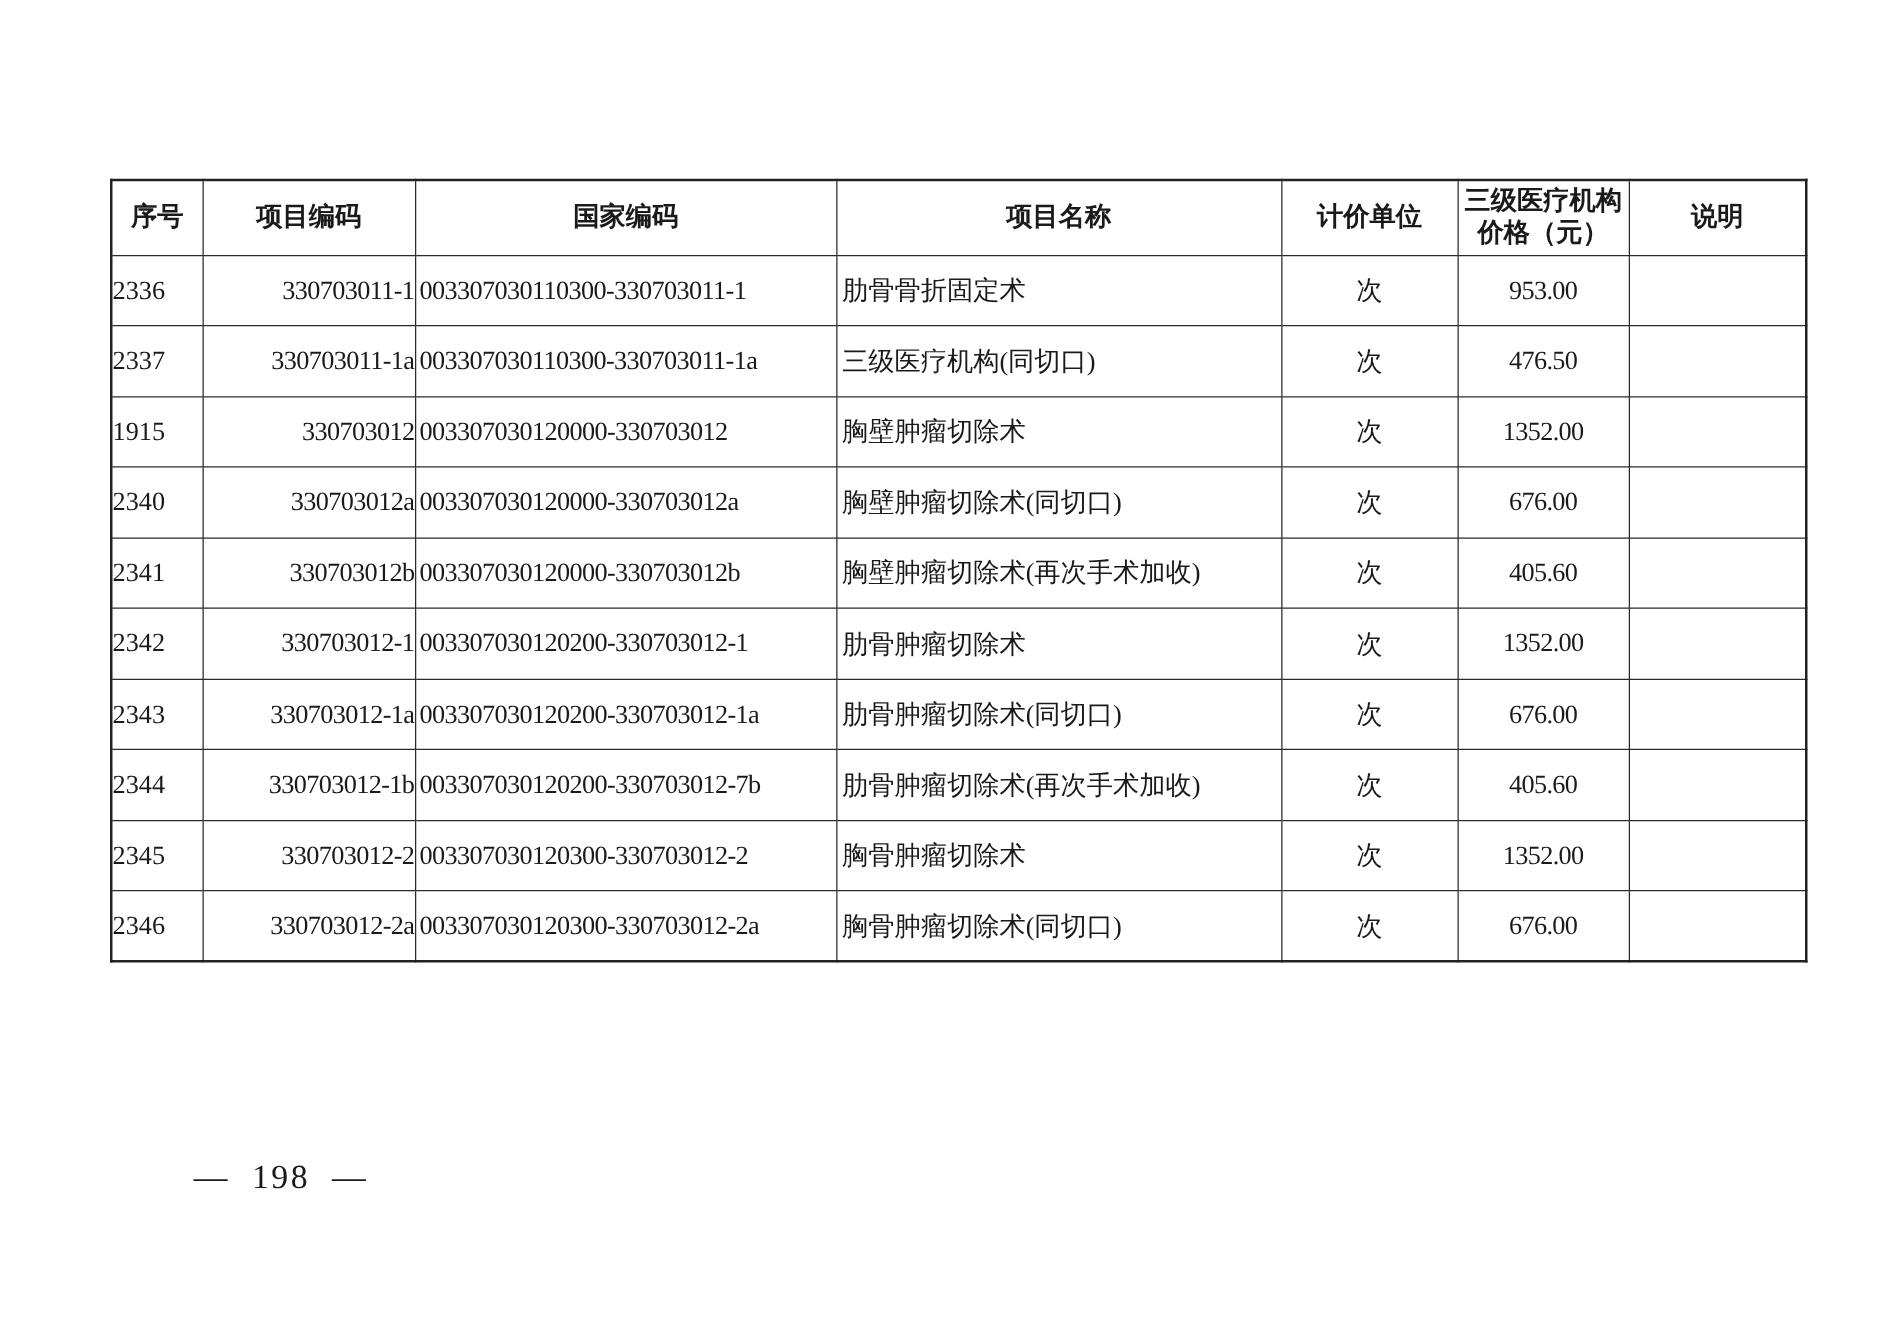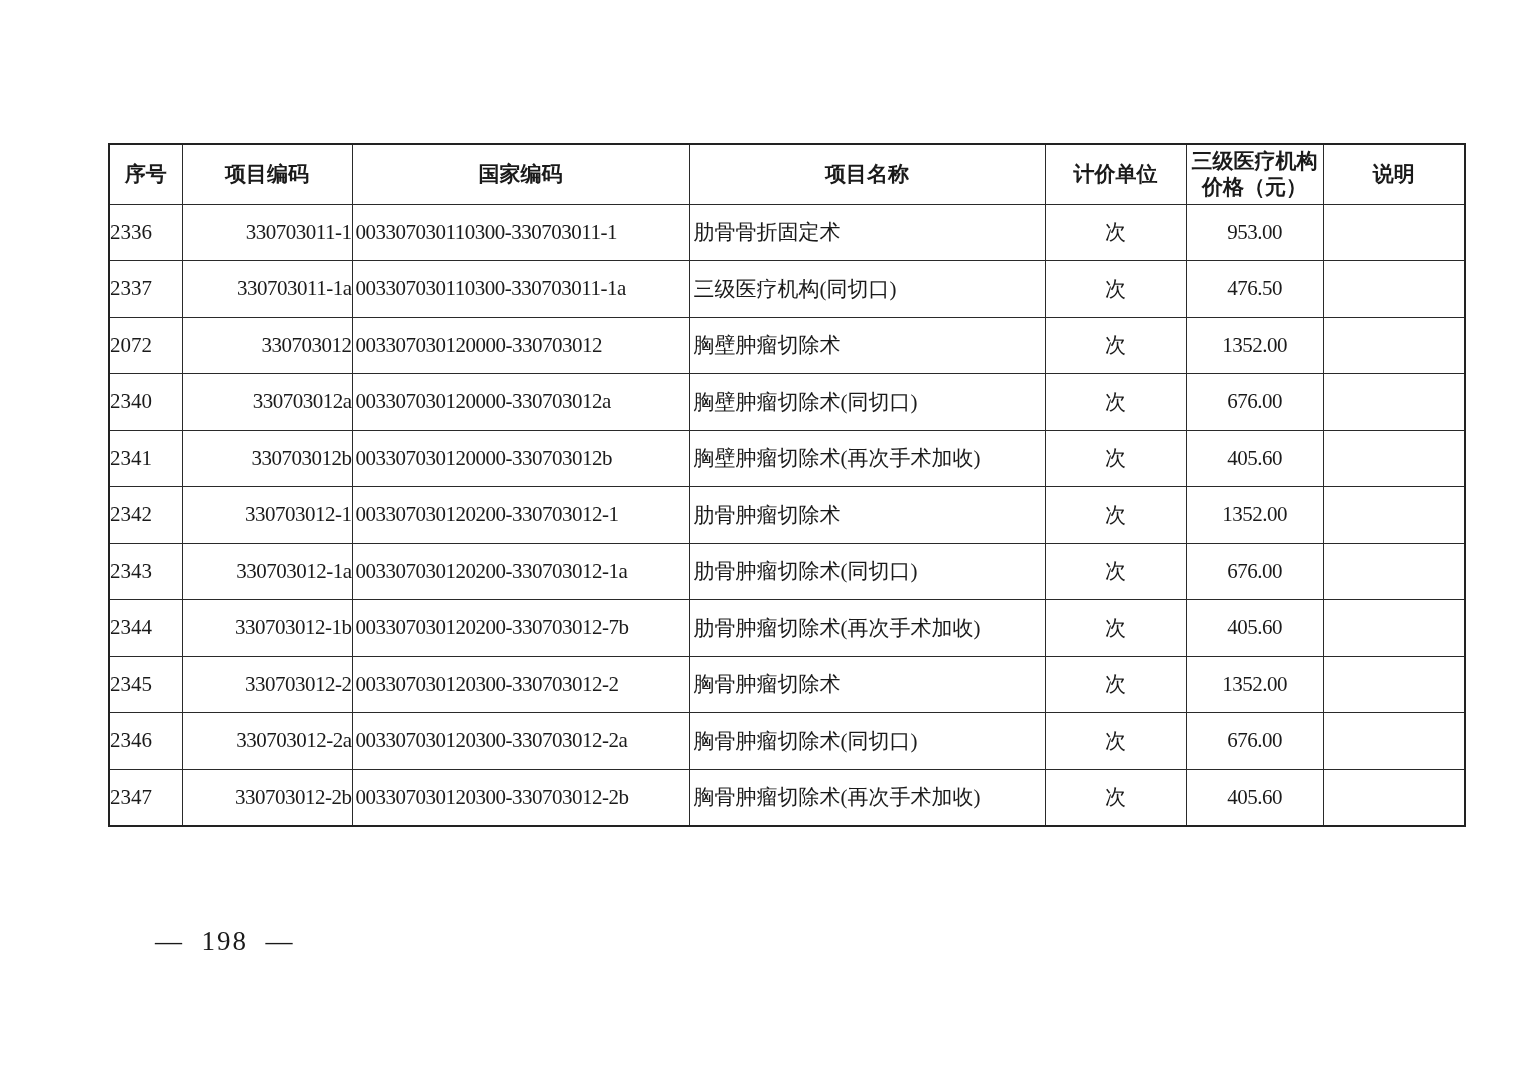--- a/index.html
+++ b/index.html
@@ -18,21 +18,20 @@
     background: #ffffff;
   }
   table.price-table {
     position: absolute;
     left: 88px;
     top: 143px;
     width: 1356px;
     border-collapse: collapse;
     table-layout: fixed;
     border: 2px solid #222222;
-    margin-left: 20px;
   }
   table.price-table col.c-seq   { width: 73px; }
   table.price-table col.c-pcode { width: 170px; }
   table.price-table col.c-ncode { width: 337px; }
   table.price-table col.c-name  { width: 356px; }
   table.price-table col.c-unit  { width: 141px; }
   table.price-table col.c-price { width: 137px; }
   table.price-table col.c-note  { width: 142px; }
   table.price-table th,
   table.price-table td {
@@ -114,21 +113,21 @@
       <tr class="data-row">
         <td class="cell cell-seq">2337</td>
         <td class="cell cell-pcode">330703011-1a</td>
         <td class="cell cell-ncode">003307030110300-330703011-1a</td>
         <td class="cell cell-name">三级医疗机构(同切口)</td>
         <td class="cell cell-unit">次</td>
         <td class="cell cell-price">476.50</td>
         <td class="cell cell-note"></td>
       </tr>
       <tr class="data-row">
-        <td class="cell cell-seq">2072</td>
+        <td class="cell cell-seq">1915</td>
         <td class="cell cell-pcode">330703012</td>
         <td class="cell cell-ncode">003307030120000-330703012</td>
         <td class="cell cell-name">胸壁肿瘤切除术</td>
         <td class="cell cell-unit">次</td>
         <td class="cell cell-price">1352.00</td>
         <td class="cell cell-note"></td>
       </tr>
       <tr class="data-row">
         <td class="cell cell-seq">2340</td>
         <td class="cell cell-pcode">330703012a</td>
@@ -185,29 +184,20 @@
       </tr>
       <tr class="data-row">
         <td class="cell cell-seq">2346</td>
         <td class="cell cell-pcode">330703012-2a</td>
         <td class="cell cell-ncode">003307030120300-330703012-2a</td>
         <td class="cell cell-name">胸骨肿瘤切除术(同切口)</td>
         <td class="cell cell-unit">次</td>
         <td class="cell cell-price">676.00</td>
         <td class="cell cell-note"></td>
       </tr>
-      <tr class="data-row">
-        <td class="cell cell-seq">2347</td>
-        <td class="cell cell-pcode">330703012-2b</td>
-        <td class="cell cell-ncode">003307030120300-330703012-2b</td>
-        <td class="cell cell-name">胸骨肿瘤切除术(再次手术加收)</td>
-        <td class="cell cell-unit">次</td>
-        <td class="cell cell-price">405.60</td>
-        <td class="cell cell-note"></td>
-      </tr>
     </tbody>
   </table>
 
   <div class="footer-pagenum">
     <span>—</span>&nbsp;&nbsp;<span>198</span>&nbsp;&nbsp;<span>—</span>
   </div>
 
 </div>
 
 </body></html>

